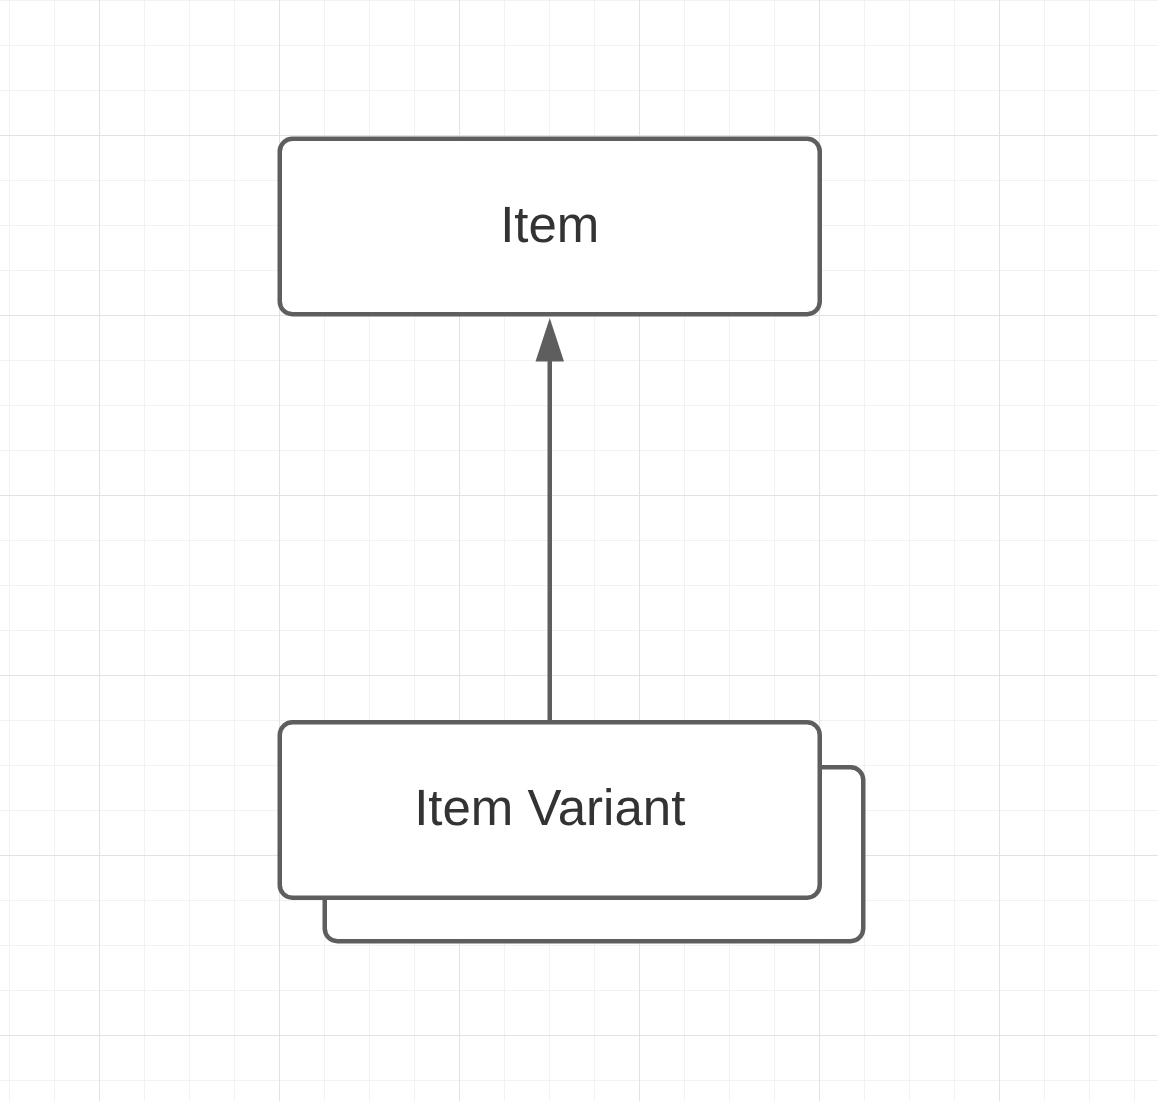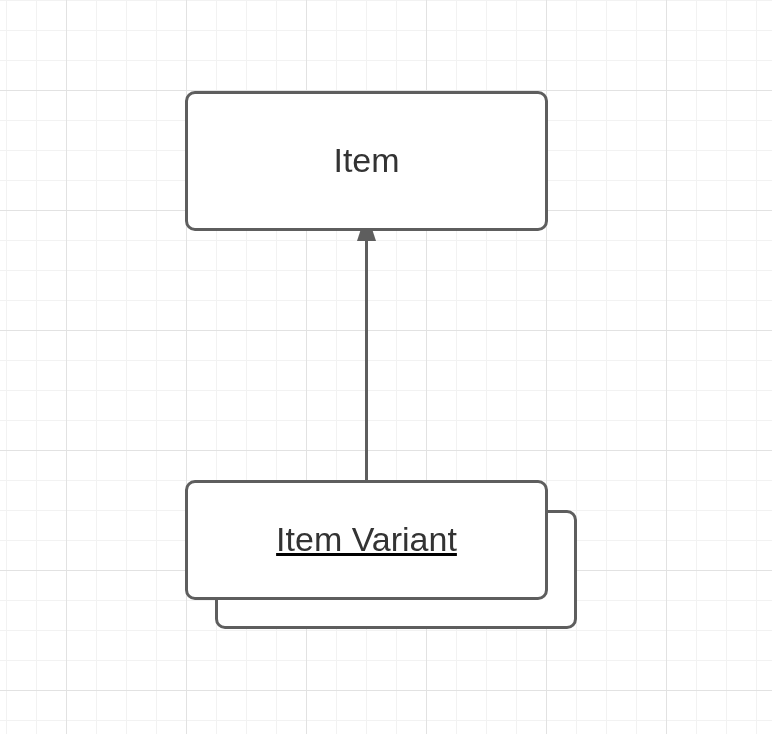--- a/index.html
+++ b/index.html
@@ -40,37 +40,36 @@
     font-size: 34px;
     color: var(--text, #333333);
     line-height: 1.1;
     white-space: nowrap;
     user-select: none;
   }
   .node-item {
     left: 185px;
     top: 91px;
     width: 363px;
-    height: 140px;
+    height: 120px;
     z-index: 3;
   }
   .node-item-variant-shadow {
     left: 215px;
     top: 510px;
     width: 362px;
     height: 119px;
     z-index: 1;
   }
   .node-item-variant {
     left: 185px;
     top: 480px;
     width: 363px;
     height: 120px;
     z-index: 3;
-    text-decoration: underline;
   }
   .edge-layer {
     position: absolute;
     left: 0;
     top: 0;
     width: 772px;
     height: 734px;
     z-index: 2;
   }
 </style>

